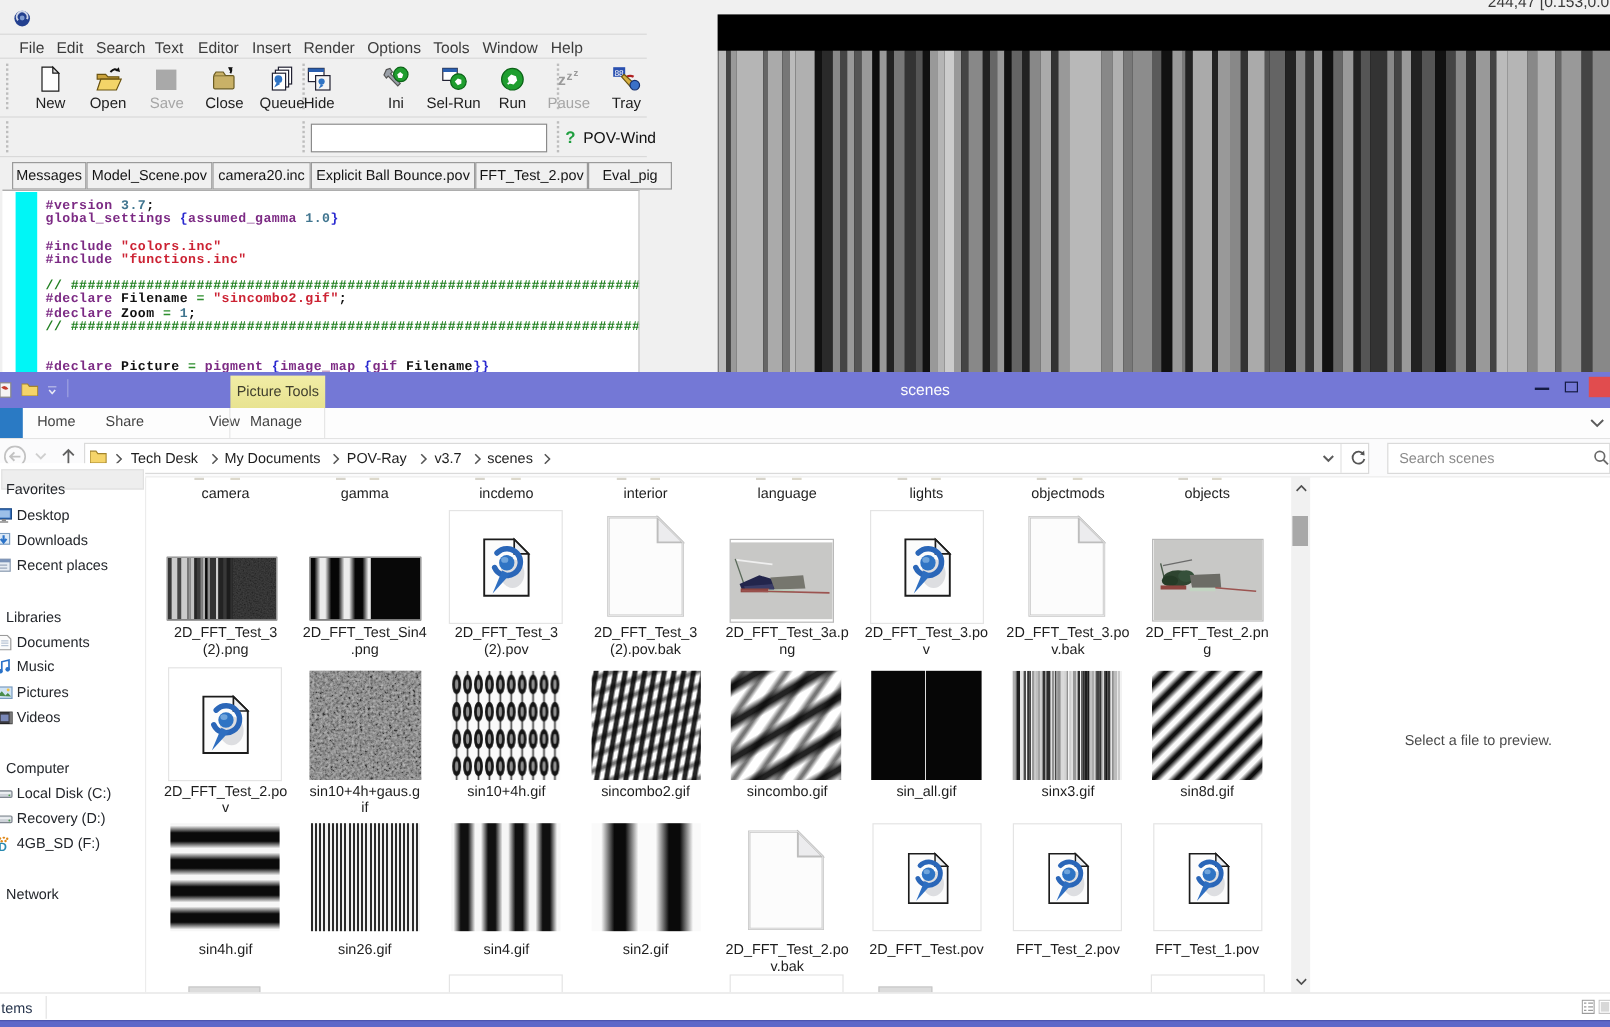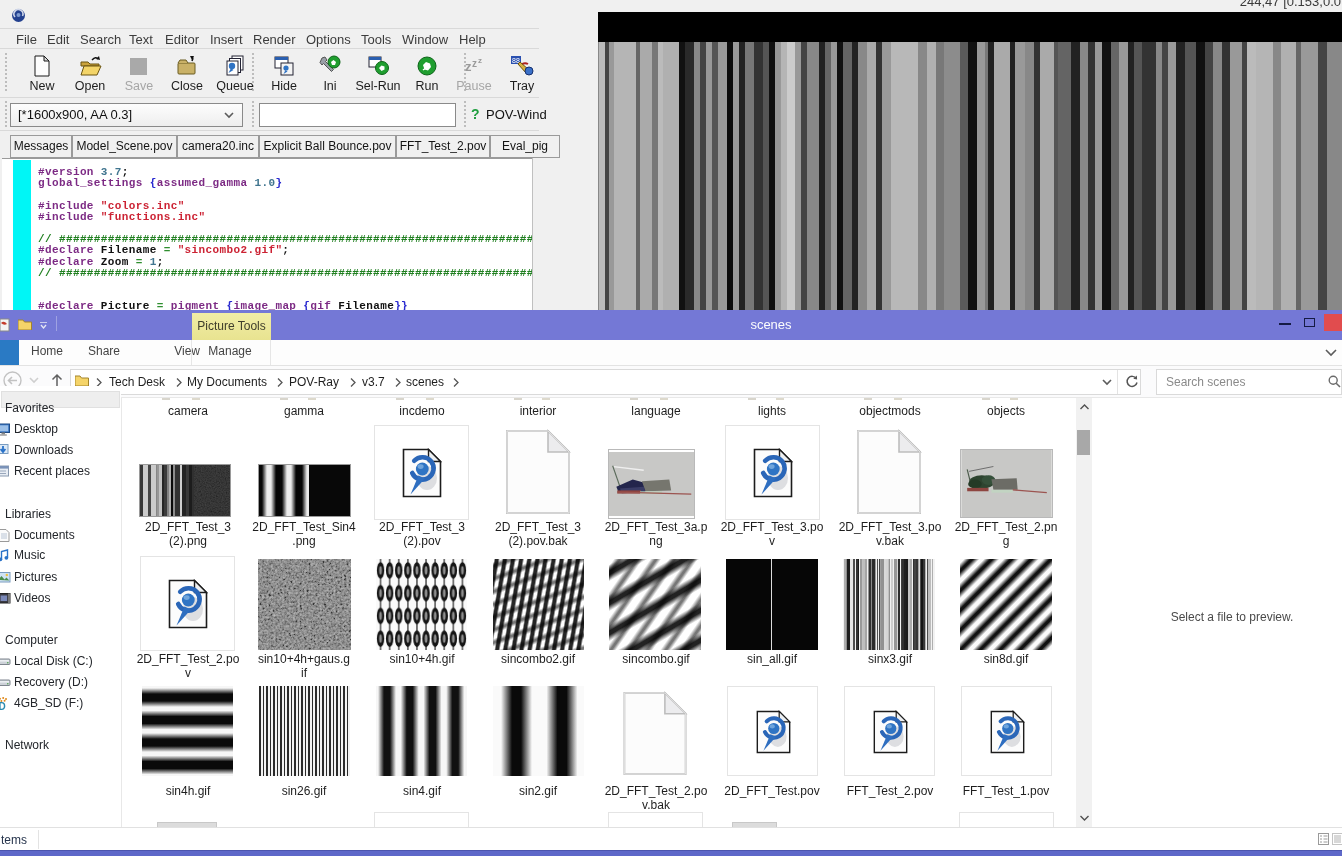--- a/index.html
+++ b/index.html
@@ -199,21 +199,21 @@
             <g>
               <rect x="9" y="2" width="11" height="14" fill="#fff" stroke="#223"></rect>
               <rect x="6.5" y="4.5" width="11" height="14" fill="#fff" stroke="#223"></rect>
               <rect x="4" y="7" width="11" height="14" fill="#fff" stroke="#223"></rect>
               <circle cx="9" cy="12" r="3.2" fill="#2f73c4"></circle>
               <path d="M8,14 l-2.5,5 5,-3 z" fill="#2f73c4"></path>
             </g>
           </svg></div>
         <div class="lbl">Queue</div>
       </div>
-      <div class="tbarbtn" style="left:258px;top:54px">
+      <div class="tbarbtn" style="left:240px;top:54px">
         <div style="height:24px"><svg width="24" height="24">
             <rect x="3" y="3" width="13" height="11" fill="#fff" stroke="#223"></rect>
             <rect x="3" y="3" width="13" height="3" fill="#2a5fb0"></rect>
             <rect x="9" y="9" width="12" height="12" fill="#f4f4f4" stroke="#223"></rect>
             <circle cx="14" cy="14" r="2.6" fill="#2f73c4"></circle>
             <path d="M13.5,16 l-2,4 4,-2.5 z" fill="#2f73c4"></path>
           </svg></div>
         <div class="lbl">Hide</div>
       </div>
       <div class="tbarbtn" style="left:304px;top:54px">
@@ -253,23 +253,20 @@
         <div style="height:24px"><svg width="24" height="24">
             <rect x="1" y="2" width="10" height="8" fill="#2a50b0"></rect>
             <text x="2" y="9" font-size="7" fill="#fff" font-family="Liberation Sans">88</text>
             <path d="M10,12 a6,6 0 0 1 8,-2" stroke="#b02020" fill="none" stroke-width="2"></path>
             <path d="M8,10 l8,9 3,-3 -9,-8 z" fill="#d8b040" stroke="#6a5410"></path>
             <circle cx="19" cy="17" r="4" fill="#3a70c8" stroke="#16306e"></circle>
           </svg></div>
         <div class="lbl">Tray</div>
       </div>
       <div class="abs" style="left:0;top:97px;width:539px;height:1px;background:#d9d9d9"></div>
-      <div class="abs" style="left:10px;top:103px;width:233px;height:24px;border:1px solid #8a8a8a;background:linear-gradient(#fdfdfd,#eee);font-size:13px;color:#111;line-height:22px;padding-left:7px">[*1600x900, AA 0.3]<svg class="abs" style="right:8px;top:8px" width="10" height="7">
-          <path class="chev" d="M1,1 L5,5 L9,1"></path>
-        </svg></div>
       <div class="abs" style="left:259px;top:103px;width:197px;height:24px;border:1px solid #8a8a8a;background:#fff"></div>
       <div class="abs" style="left:471px;top:106px;font-size:14px;font-weight:bold;color:#1e9e3e">?</div>
       <div class="abs" style="left:486px;top:107px;font-size:13px;color:#111;white-space:nowrap">POV-Wind</div>
       <div class="abs" style="left:0;top:130px;width:539px;height:1px;background:#d9d9d9"></div>
       <div class="tab" style="left:10px;width:62px">Messages</div>
       <div class="tab" style="left:72px;width:105px">Model_Scene.pov</div>
       <div class="tab" style="left:177px;width:82px">camera20.inc</div>
       <div class="tab" style="left:259px;width:137px">Explicit Ball Bounce.pov</div>
       <div class="tab" style="left:396px;width:94px">FFT_Test_2.pov</div>
       <div class="tab" style="left:490px;width:70px">Eval_pig</div>

